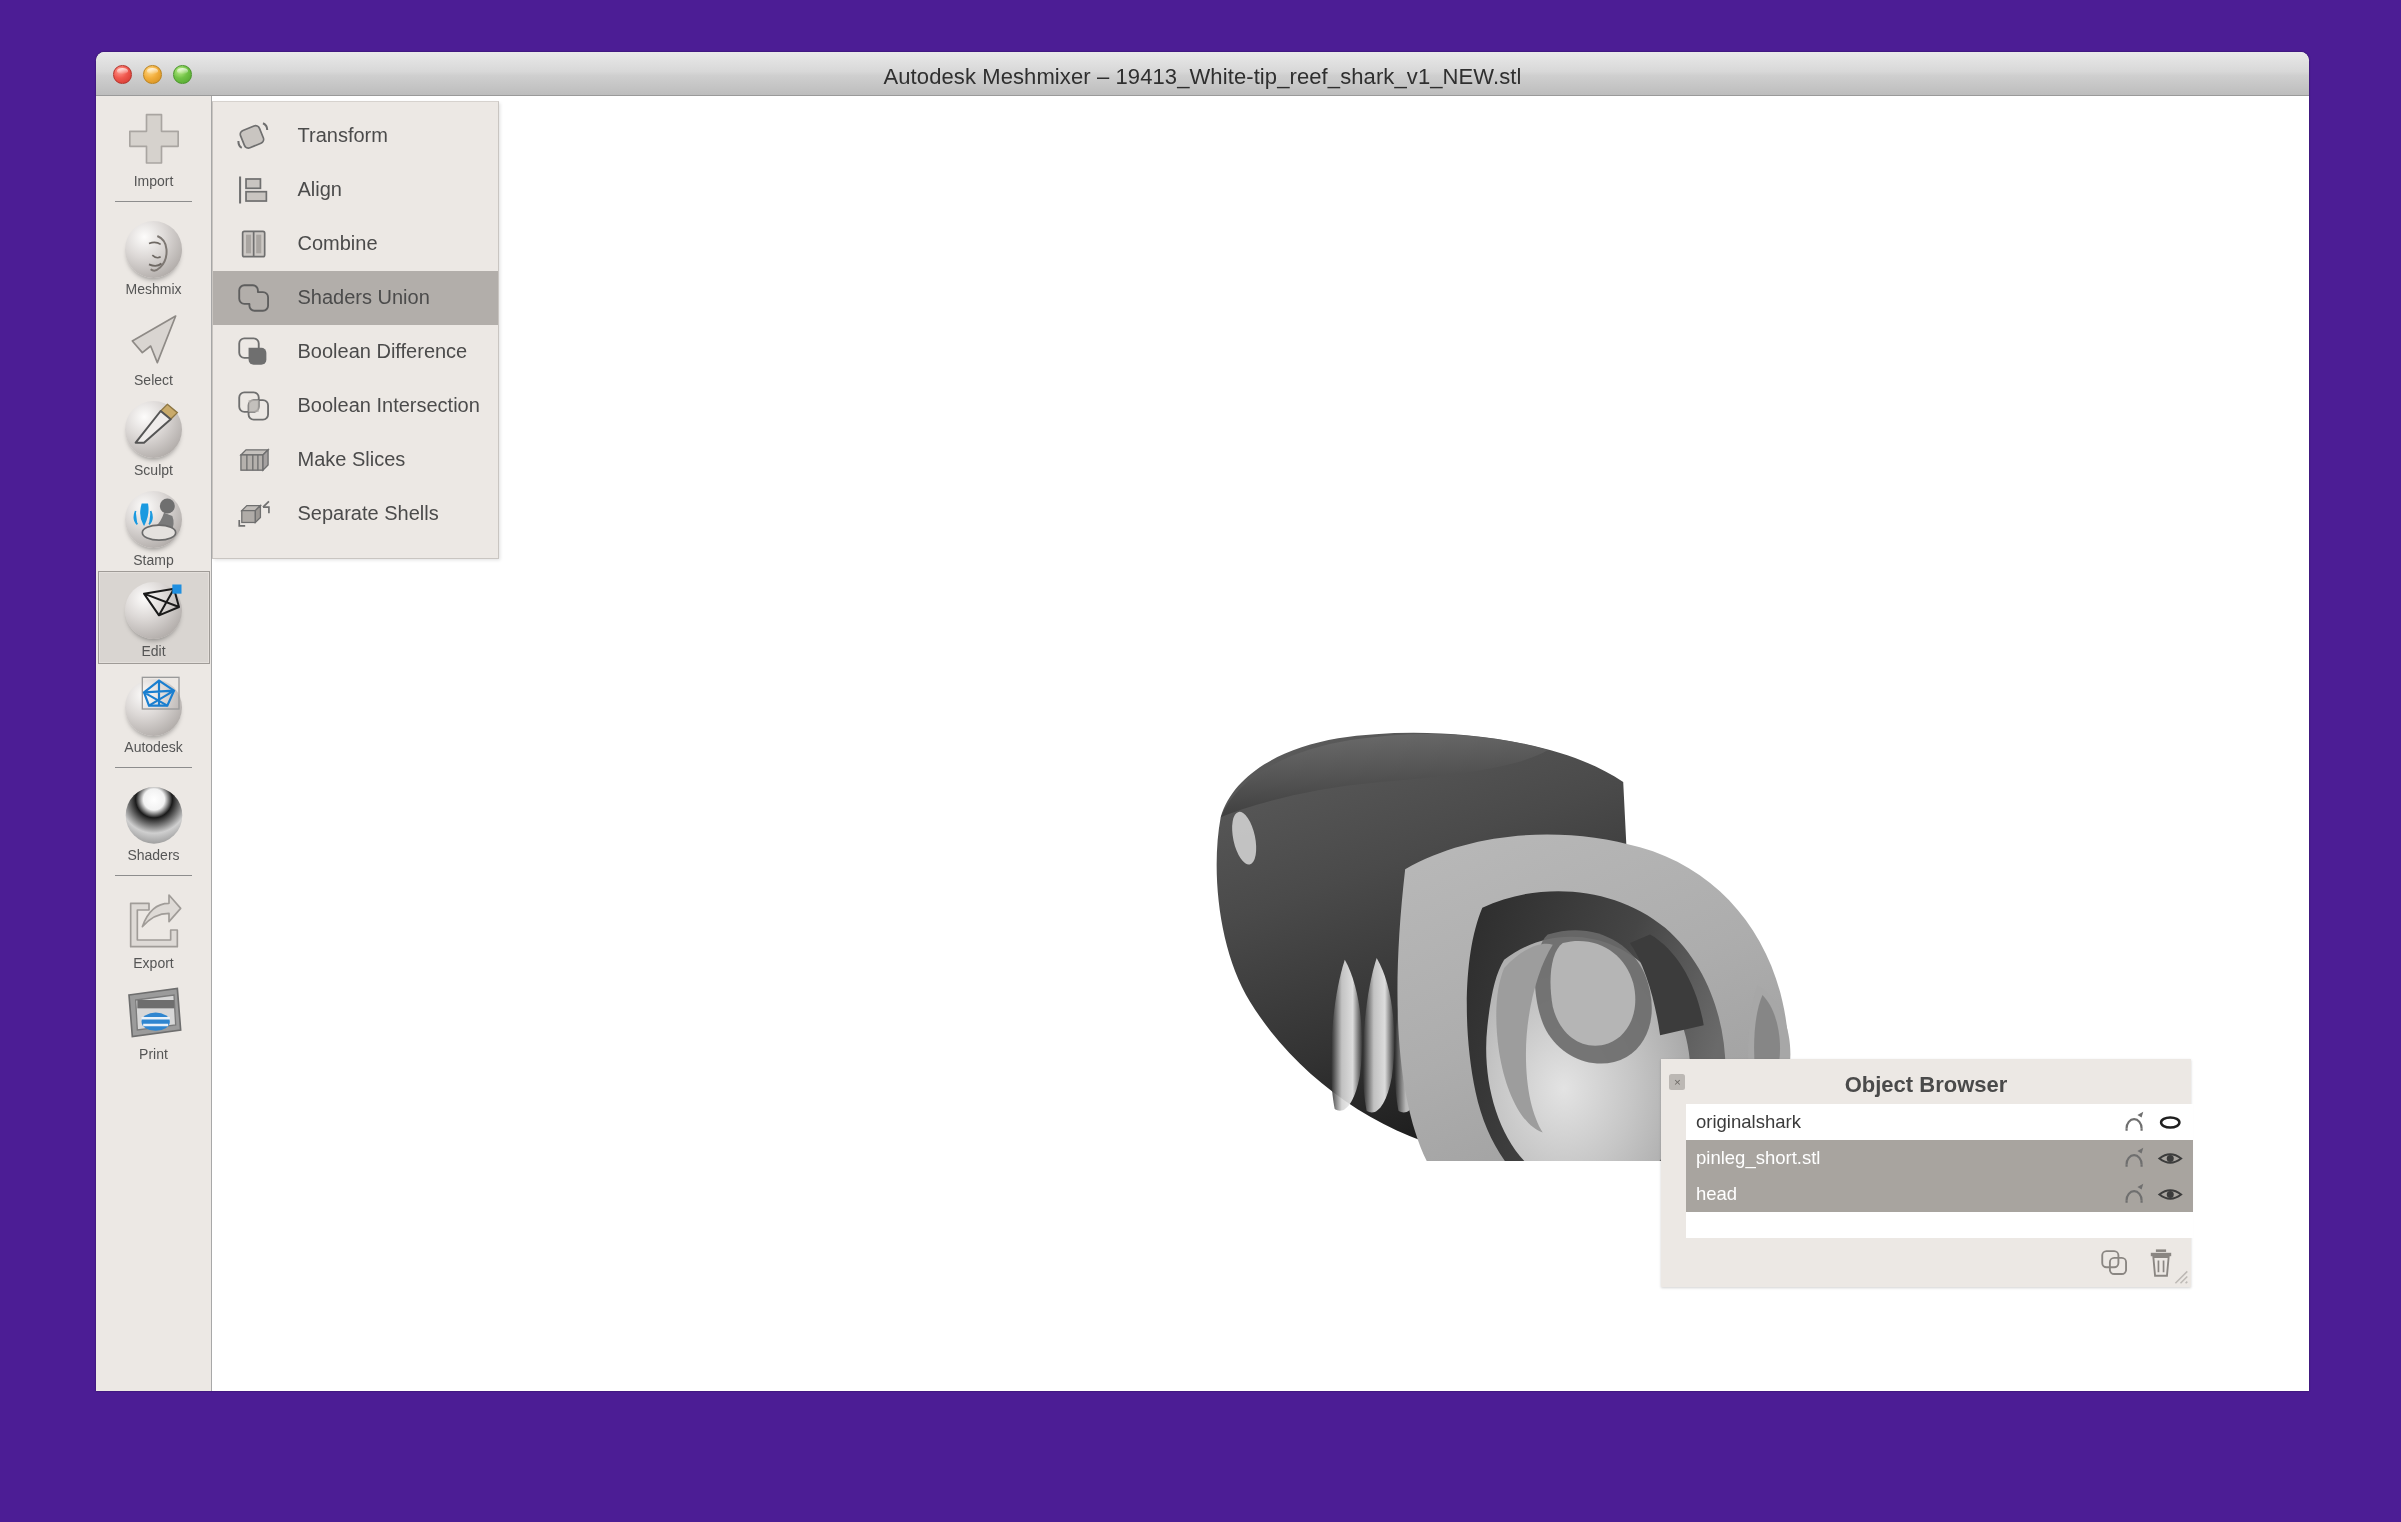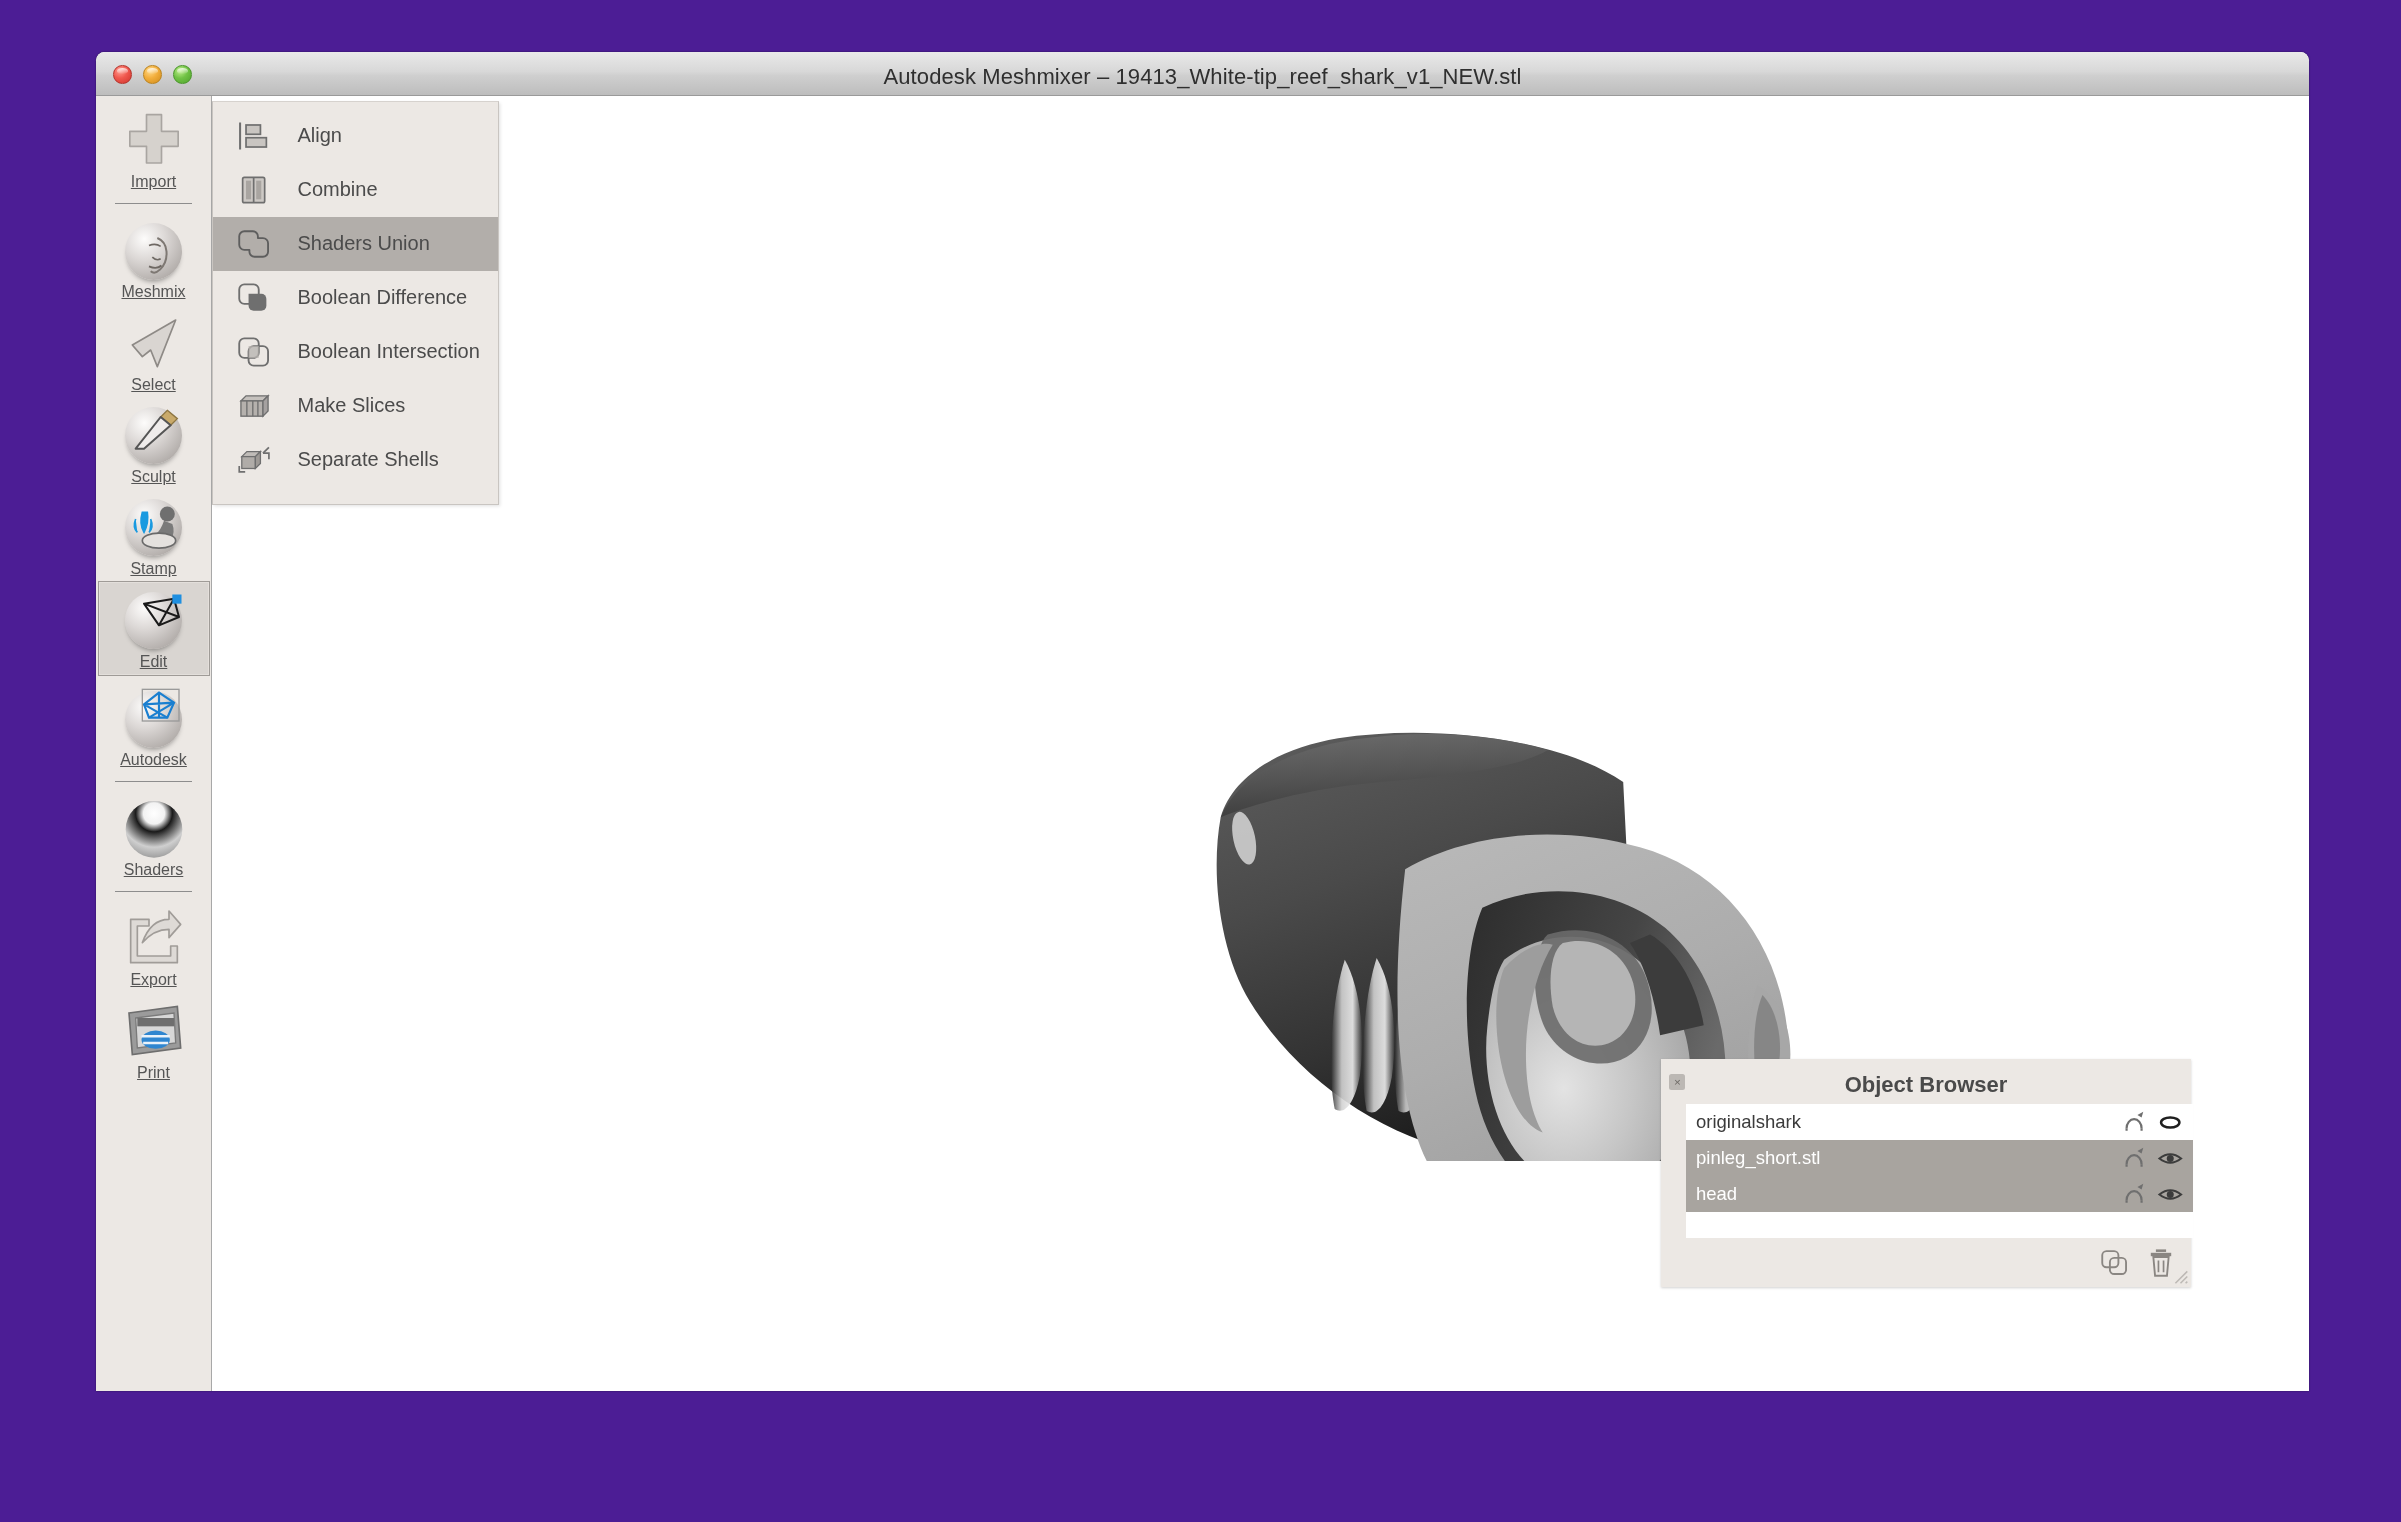--- a/index.html
+++ b/index.html
@@ -120,25 +120,24 @@
     border: 0.8px solid #9f9b97;
     box-shadow: inset 0 0 0 0.8px #e6e2de;
   }
   .tool-icon {
     width: 70px;
     height: 65px;
     margin: 0 auto;
     position: relative;
   }
   .tool-label {
-    font-size: 16px;
+    font-size: 14px;
     color: #555555;
     margin-top: 0.8px;
     font-family: "Liberation Sans", sans-serif;
-    text-decoration: underline;
   }
   .tool-sep {
     width: 77px;
     height: 0;
     border-top: 1.7px solid #8d8d8d;
     margin: 8.4px auto 8.4px auto;
   }
   
   .sphere {
     position:absolute;
@@ -504,20 +503,30 @@
               <path d="M27 46 h34 M29 54 h30" stroke="#e9f2fa" stroke-width="3"></path>
             </svg>
           </div>
           <div class="tool-label">Print</div>
         </div>
       </div>
 
       <div id="edit-menu">
 
 
+        <div class="menu-item">
+          <div class="menu-icon">
+            <svg width="39" height="34" viewBox="0 0 46 40">
+              <rect x="8" y="10" width="24" height="22" rx="5" fill="#c9c5c1" stroke="#6f6f6f" stroke-width="2" transform="rotate(-22 20 21)"></rect>
+              <path d="M33 5 q5 2 5 8" fill="none" stroke="#6f6f6f" stroke-width="2.4"></path>
+              <path d="M8 34 q-4 -2 -4 -8" fill="none" stroke="#6f6f6f" stroke-width="2.4"></path>
+            </svg>
+          </div>
+          <span class="menu-label">Transform</span>
+        </div>
 
         <div class="menu-item">
           <div class="menu-icon">
             <svg width="39" height="34" viewBox="0 0 46 40">
               <path d="M6 4 V36" stroke="#6f6f6f" stroke-width="2.4"></path>
               <rect x="13" y="7" width="17" height="11" fill="#c9c5c1" stroke="#6f6f6f" stroke-width="2"></rect>
               <rect x="13" y="22" width="24" height="11" fill="#c9c5c1" stroke="#6f6f6f" stroke-width="2"></rect>
             </svg>
           </div>
           <span class="menu-label">Align</span>

